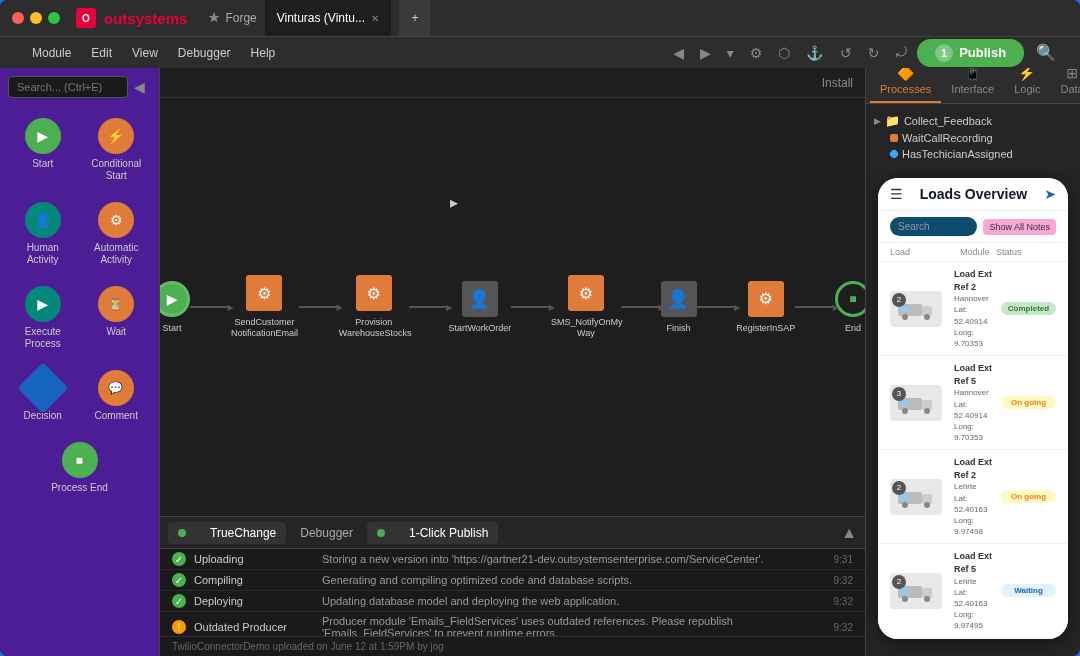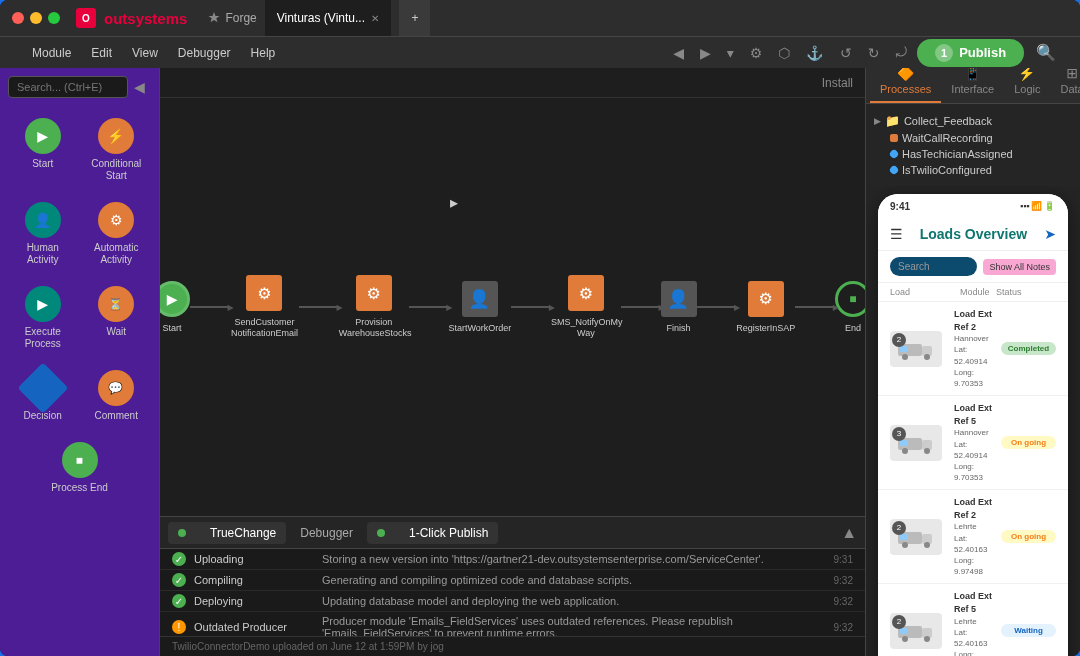--- a/index.html
+++ b/index.html
@@ -518,21 +518,21 @@
 
     .phone-header {
       background: white;
       padding: 8px 12px;
       display: flex;
       align-items: center;
       justify-content: space-between;
       border-bottom: 1px solid #eee;
     }
     .phone-menu-icon { font-size: 14px; color: #333; }
-    .phone-title { font-size: 14px; font-weight: 600; color: #0f766e; }
+    .phone-title { font-size: 14px; font-weight: 600; color: #0f172a; }
     .phone-send-icon { color: #1565c0; font-size: 14px; }
 
     .phone-search-bar {
       background: white;
       padding: 6px 12px;
       display: flex;
       align-items: center;
       gap: 6px;
       border-bottom: 1px solid #eee;
     }
@@ -919,36 +919,24 @@
               <span>Collect_Feedback</span>
             </div>
             <div class="tree-item" style="padding-left:16px;">
               <div class="tree-dot-orange"></div>
               <span>WaitCallRecording</span>
             </div>
             <div class="tree-item" style="padding-left:16px;">
               <div class="tree-dot-blue"></div>
               <span>HasTechicianAssigned</span>
             </div>
-            <div class="tree-item" style="padding-left:16px;">
-              <div class="tree-dot-blue"></div>
-              <span>IsTwilioConfigured</span>
-            </div>
           </div>
 
           <div class="phone-container">
             <div class="phone">
-              <div class="phone-status-bar">
-                <span class="phone-notch">9:41</span>
-                <div class="phone-signal">
-                  <span>▪▪▪</span>
-                  <span>📶</span>
-                  <span>🔋</span>
-                </div>
-              </div>
               <div class="phone-header">
                 <span class="phone-menu-icon">☰</span>
                 <span class="phone-title">Loads Overview</span>
                 <span class="phone-send-icon">➤</span>
               </div>
               <div class="phone-search-bar">
                 <div class="phone-search-input">Search</div>
                 <div class="phone-show-all">Show All Notes</div>
               </div>
               <div class="phone-table-header">

